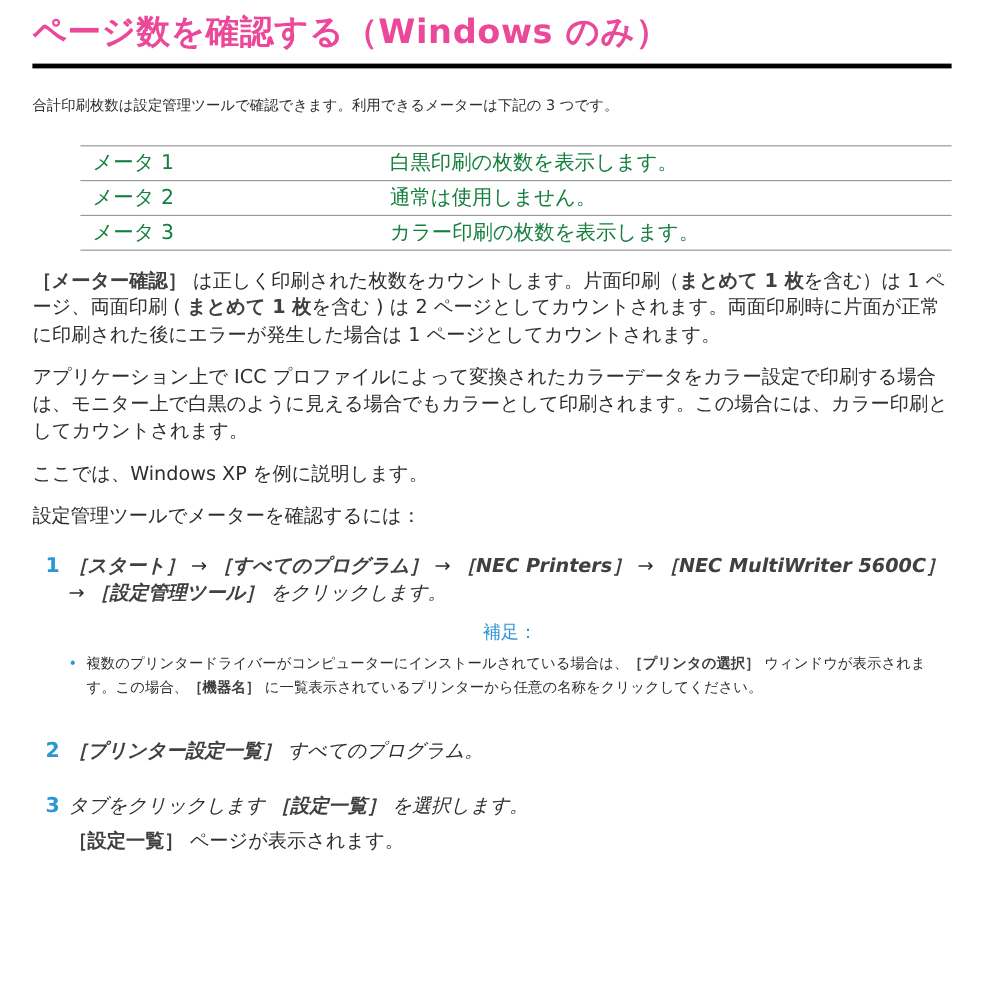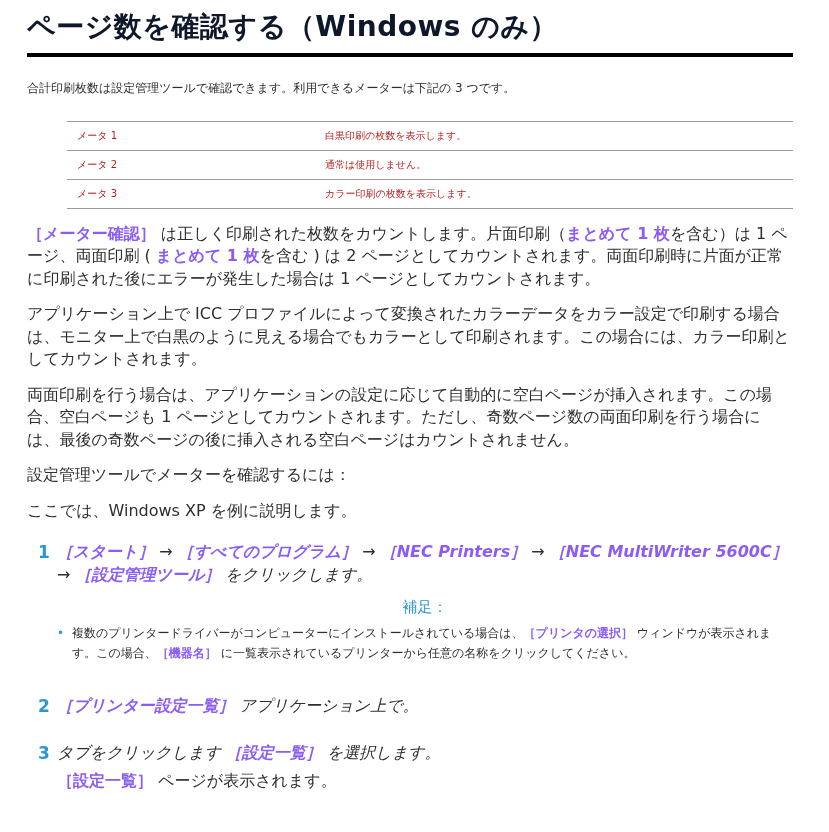--- a/index.html
+++ b/index.html
@@ -15,39 +15,39 @@
     color: #2e2e2e;
   }
   .page {
     padding: 8px 36px 0 27px;
   }
   
   h1.page-title {
     margin: 0;
     font-size: 28px;
     font-weight: bold;
-    color: #0f172a;
+    color: #ec4899;
     letter-spacing: 0.5px;
     padding-bottom: 7px;
     border-bottom: 4px solid #000000;
     line-height: 1.35;
   }
   
   .intro {
     margin: 20px 0 0;
     font-size: 12px;
     line-height: 22px;
   }
   
   table.meter-table {
     border-collapse: collapse;
     margin: 22px 0 0 40px;
     width: 726px;
-    font-size: 10px;
-    color: #b91c1c;
+    font-size: 17px;
+    color: #15803d;
   }
   table.meter-table td {
     border-top: 1px solid #9a9a9a;
     padding: 4px 0 4px 10px;
     line-height: 20px;
   }
   table.meter-table {
     border-bottom: 1px solid #9a9a9a;
   }
   td.col-name { width: 238px; }
@@ -103,21 +103,21 @@
     width: 15px;
     color: #2b96d5;
     font-size: 12px;
     line-height: 20px;
   }
   .note-text {
     margin: 0;
     font-size: 12px;
     line-height: 20px;
   }
-  b, .seg-b { font-weight: bold; color: #8b5cf6; }
+  b, .seg-b { font-weight: bold; color: #404040; }
 </style>
 </head>
 <body>
 
 <div class="page">
 
   <h1 class="page-title">ページ数を確認する（Windows のみ）</h1>
 
   <p class="intro">合計印刷枚数は設定管理ツールで確認できます。利用できるメーターは下記の 3 つです。</p>
 
@@ -135,46 +135,45 @@
         <td class="col-name">メータ 3</td>
         <td class="col-desc">カラー印刷の枚数を表示します。</td>
       </tr>
     </tbody>
   </table>
 
   <p class="body-p first"><span class="seg-b">［メーター確認］</span><span> は正しく印刷された枚数をカウントします。片面印刷（</span><span class="seg-b">まとめて 1 枚</span><span>を含む）は 1 ページ、両面印刷 ( </span><span class="seg-b">まとめて 1 枚</span><span>を含む ) は 2 ページとしてカウントされます。両面印刷時に片面が正常に印刷された後にエラーが発生した場合は 1 ページとしてカウントされます。</span></p>
 
   <p class="body-p">アプリケーション上で ICC プロファイルによって変換されたカラーデータをカラー設定で印刷する場合は、モニター上で白黒のように見える場合でもカラーとして印刷されます。この場合には、カラー印刷としてカウントされます。</p>
 
-  <p class="body-p">両面印刷を行う場合は、アプリケーションの設定に応じて自動的に空白ページが挿入されます。この場合、空白ページも 1 ページとしてカウントされます。ただし、奇数ページ数の両面印刷を行う場合には、最後の奇数ページの後に挿入される空白ページはカウントされません。</p>
+
+  <p class="body-p">ここでは、Windows XP を例に説明します。</p>
 
   <p class="body-p">設定管理ツールでメーターを確認するには：</p>
-
-  <p class="body-p">ここでは、Windows XP を例に説明します。</p>
 
   <ol class="steps">
 
     <li class="step">
       <span class="step-num">1</span>
       <div class="step-body">
         <p class="step-text"><span class="seg-b">［スタート］</span><span> → </span><span class="seg-b">［すべてのプログラム］</span><span> → </span><span class="seg-b">［NEC Printers］</span><span> → </span><span class="seg-b">［NEC MultiWriter 5600C］</span><span> → </span><span class="seg-b">［設定管理ツール］</span><span> をクリックします。</span></p>
         <div class="note">
           <p class="note-label">補足：</p>
           <div class="note-item">
             <span class="bullet">•</span>
             <p class="note-text"><span>複数のプリンタードライバーがコンピューターにインストールされている場合は、</span><span class="seg-b">［プリンタの選択］</span><span> ウィンドウが表示されます。この場合、</span><span class="seg-b">［機器名］</span><span> に一覧表示されているプリンターから任意の名称をクリックしてください。</span></p>
           </div>
         </div>
       </div>
     </li>
 
     <li class="step">
       <span class="step-num">2</span>
       <div class="step-body">
-        <p class="step-text"><span class="seg-b">［プリンター設定一覧］</span><span> アプリケーション上で。</span></p>
+        <p class="step-text"><span class="seg-b">［プリンター設定一覧］</span><span> すべてのプログラム。</span></p>
       </div>
     </li>
 
     <li class="step">
       <span class="step-num">3</span>
       <div class="step-body">
         <p class="step-text"><span>タブをクリックします </span><span class="seg-b">［設定一覧］</span><span> を選択します。</span></p>
         <p class="step-result"><span class="seg-b">［設定一覧］</span><span> ページが表示されます。</span></p>
       </div>
     </li>

